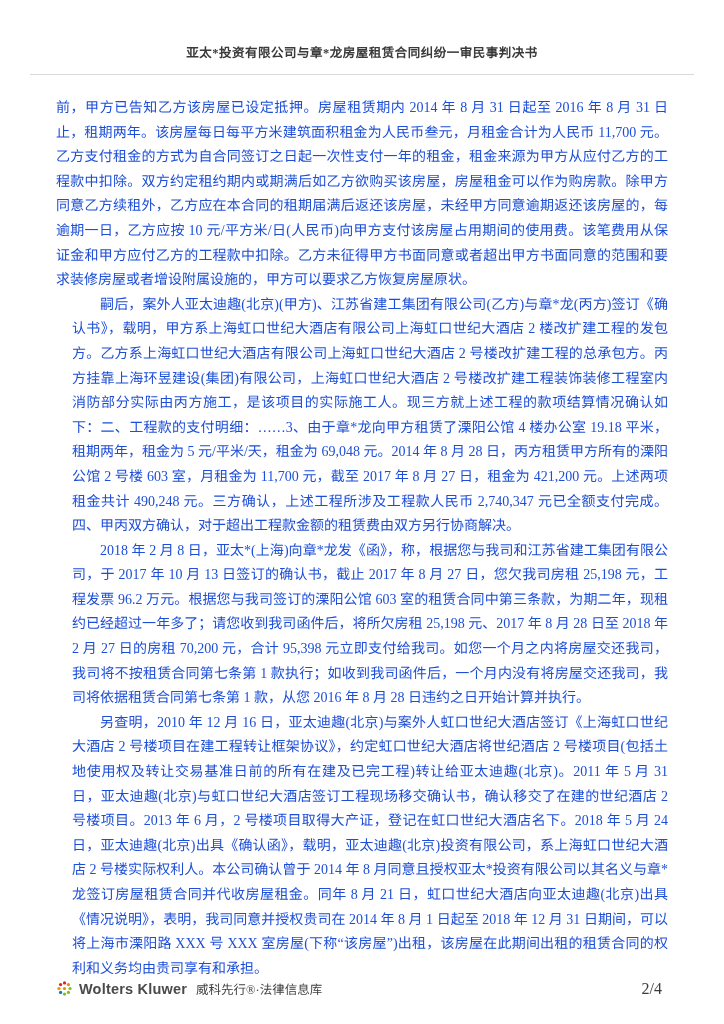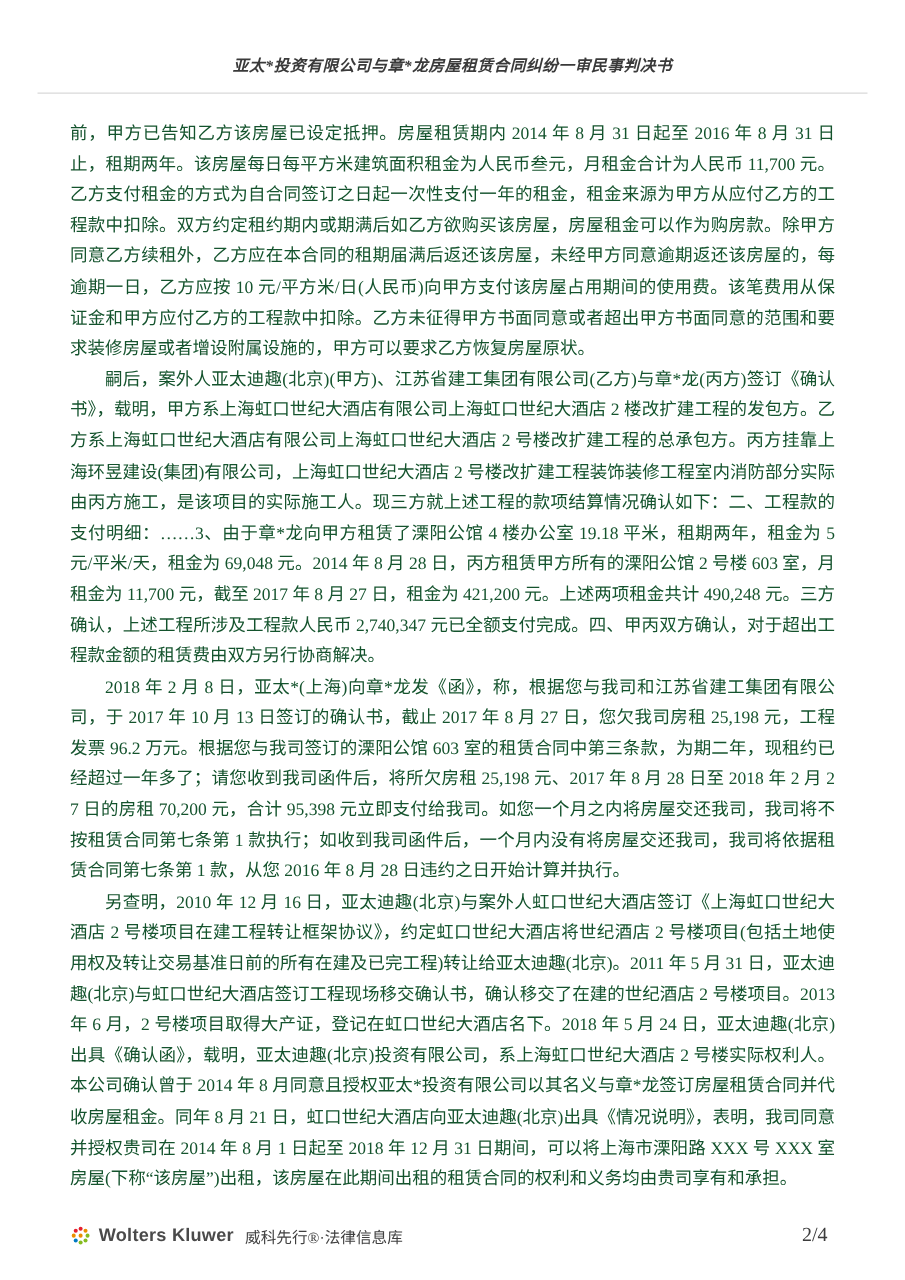--- a/index.html
+++ b/index.html
@@ -20,41 +20,41 @@
     height: 100%;
     position: relative;
   }
   .doc-title {
     padding-top: 42px;
     text-align: center;
     font-size: 12.5px;
     font-weight: bold;
     color: #3a3a3a;
     letter-spacing: 0.5px;
-    font-style: italic;
   }
   .header-divider {
     margin: 13px 30px 0 30px;
     border: none;
     border-bottom: 1px solid #d9d9d9;
     height: 0;
   }
   .content {
     margin: 21px 56px 0 56px;
-    color: #14532d;
+    color: #1d4ed8;
   }
   .content p {
     margin: 0;
     font-size: 14px;
     line-height: 24.6px;
     text-align: justify;
     word-break: break-all;
   }
   .content p.indent {
     text-indent: 2em;
+    margin-left: 16px;
   }
   .footer {
     position: absolute;
     left: 56px;
     right: 62px;
     bottom: 26px;
     display: flex;
     align-items: center;
     justify-content: space-between;
   }

